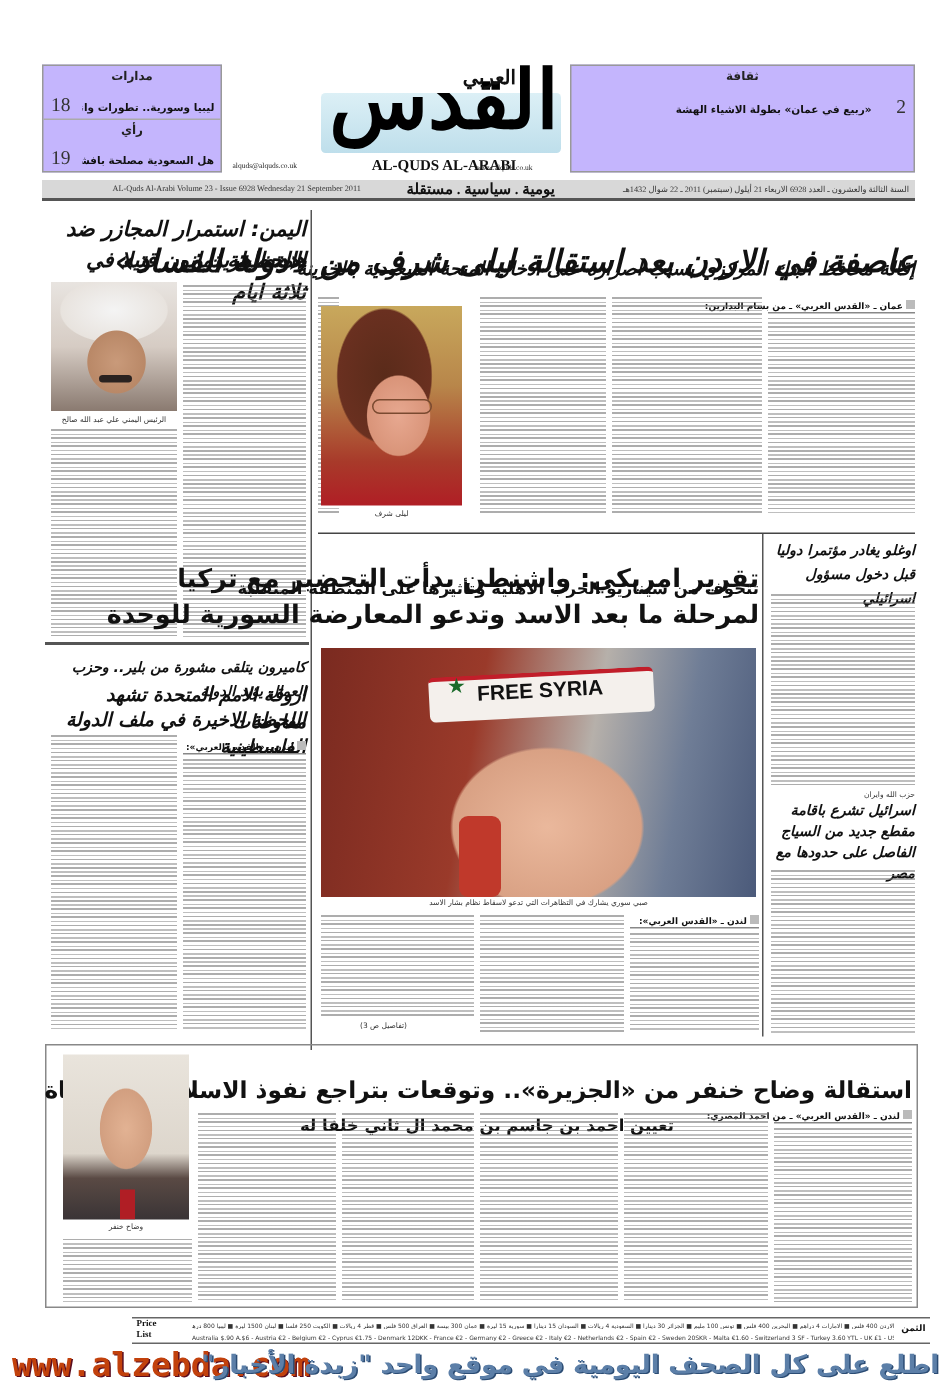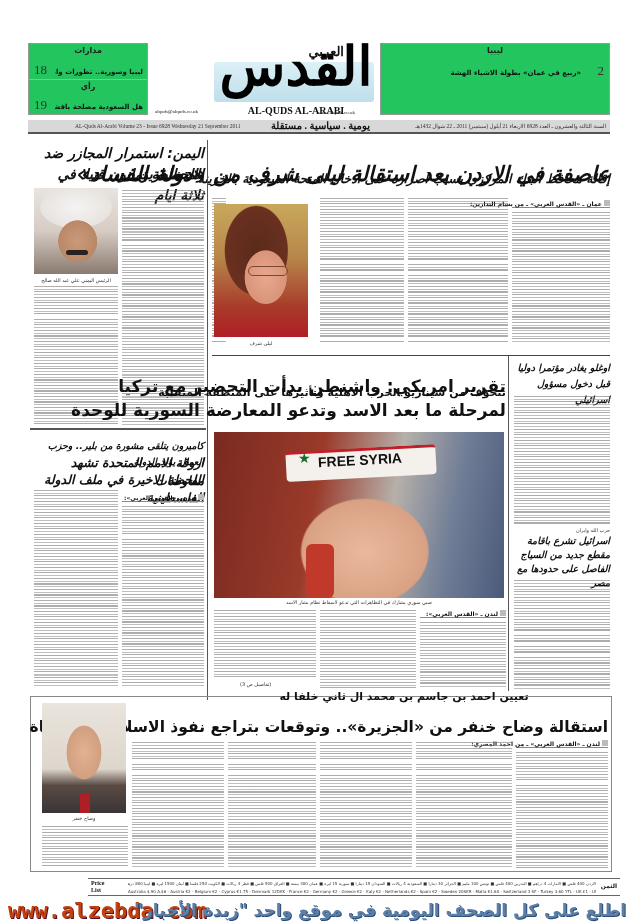--- a/index.html
+++ b/index.html
@@ -2,21 +2,21 @@
 <html><head>
 <meta charset="utf-8">
 <style>
   * { box-sizing: border-box; margin: 0; padding: 0; }
   html, body { width: 632px; height: 924px; background: #ffffff; overflow: hidden; }
   body { position: relative; font-family: "DejaVu Sans", sans-serif; color: #111; }
   .abs { position: absolute; }
   .rtl { direction: rtl; text-align: right; font-style: italic; }
 
   
-  .mbox { border: 1px solid #999; background: #22c55e; }
+  .mbox { border: 1px solid #999; background: #c4b5fd; }
   .mbox-sec { height: 26px; border-bottom: 1px solid #aaa; position: relative; }
   .mbox-sec:last-child { border-bottom: none; }
   .mbox-cat { position: absolute; top: 2px; left: 0; right: 0; text-align: center; font-size: 8px; font-weight: bold; color: #222; }
   .mbox-title { position: absolute; bottom: 3px; font-size: 7px; font-weight: bold; direction: rtl; white-space: nowrap; overflow: hidden; }
   .mbox-num { position: absolute; bottom: 1px; font-size: 13px; font-family: "Liberation Serif", serif; color: #333; }
 
   .logo-wrap { left: 208px; top: 40px; width: 176px; height: 76px; }
   .logo-sky { position: absolute; left: 6px; right: 10px; top: 22px; bottom: 14px; background: linear-gradient(180deg,#d8eef5,#b7dbe9); border-radius: 3px; opacity: .9; }
   .logo-ar { position: absolute; left: 0; right: 0; top: -6px; text-align: center; font-family: "DejaVu Serif", serif; font-size: 54px; font-weight: bold; color: #000; letter-spacing: -2px; }
   .logo-sub { position: absolute; right: 40px; top: 4px; font-family: "DejaVu Serif", serif; font-size: 13px; font-weight: bold; }
@@ -72,21 +72,21 @@
   <div class="logo-sky"></div>
   <div class="logo-ar">القدس</div>
   <div class="logo-sub">العربي</div>
   <div class="logo-en">AL-QUDS AL-ARABI</div>
 </div>
 <div class="abs small-link" style="left:155px; top:109px;">alquds@alquds.co.uk</div>
 <div class="abs small-link" style="left:318px; top:110px;">www.alquds.co.uk</div>
 
 <div class="abs mbox" style="left:380px; top:43px; width:230px; height:72px;">
   <div class="mbox-sec" style="height:36px;">
-    <div class="mbox-cat">ليبيا</div>
+    <div class="mbox-cat">ثقافة</div>
     <div class="mbox-title" style="right:28px; width:190px;">«ربيع في عمان» بطولة الاشياء الهشة</div>
     <div class="mbox-num" style="right:5px;">2</div>
   </div>
 </div>
 
 <div class="abs dateline">
   <span style="left:4px;">AL-Quds Al-Arabi   Volume 23 - Issue 6928 Wednesday 21 September 2011</span>
   <span class="slogan">يومية . سياسية . مستقلة</span>
   <span style="right:4px; direction:rtl;">السنة الثالثة والعشرون ـ العدد 6928 الاربعاء 21 أيلول (سبتمبر) 2011 ـ 22 شوال 1432هـ</span>
 </div>
@@ -155,21 +155,21 @@
 <div class="abs" style="left:240px; top:681px; font-size:5px; color:#333;">(تفاصيل ص 3)</div>
 
 <div class="abs rtl h-small" style="left:514px; top:360px; width:96px; font-size:9.5px; line-height:16px;">اوغلو يغادر مؤتمرا دوليا قبل دخول مسؤول اسرائيلي</div>
 <div class="abs txt" style="left:514px; top:396px; width:96px; height:128px;"></div>
 
 <div class="abs" style="left:514px; top:527px; width:96px; font-size:5px; direction:rtl; text-align:right; color:#333;">حزب الله وايران</div>
 <div class="abs rtl h-small" style="left:514px; top:534px; width:96px; font-size:9.5px; line-height:14px;">اسرائيل تشرع باقامة مقطع جديد من السياج الفاصل على حدودها مع مصر</div>
 <div class="abs txt" style="left:514px; top:580px; width:96px; height:110px;"></div>
 
 <div class="abs" style="left:30px; top:696px; width:582px; height:176px; border:1px solid #888;"></div>
-<div class="abs h-kicker" style="left:200px; top:662px; width:408px; text-align:center; direction:rtl; font-size:11px;">تعيين احمد بن جاسم بن محمد ال ثاني خلفا له</div>
+<div class="abs h-kicker" style="left:200px; top:716px; width:408px; text-align:left; direction:rtl; font-size:11px;">تعيين احمد بن جاسم بن محمد ال ثاني خلفا له</div>
 <div class="abs h-main" style="left:140px; top:718px; width:468px; text-align:right; direction:rtl; font-size:15.5px;">استقالة وضاح خنفر من «الجزيرة».. وتوقعات بتراجع نفوذ الاسلاميين بالقناة</div>
 
 <div class="abs photo" style="left:42px; top:703px; width:84px; height:110px; background: radial-gradient(ellipse 34% 40% at 50% 45%, #e2b293 0%, #d29f80 60%, transparent 62%), linear-gradient(180deg, #e9e4dc 0%, #ddd6cc 60%, #5a4a44 75%, #3a3436 100%);">
   <div class="abs" style="left:38px; top:90px; width:10px; height:20px; background:#b01e25;"></div>
 </div>
 <div class="abs caption" style="left:42px; top:815px; width:84px;">وضاح خنفر</div>
 
 <div class="abs byline" style="left:516px; top:740px; width:92px;">
   <span class="square"></span>
   <span>لندن ـ «القدس العربي» ـ من احمد المصري:</span>

